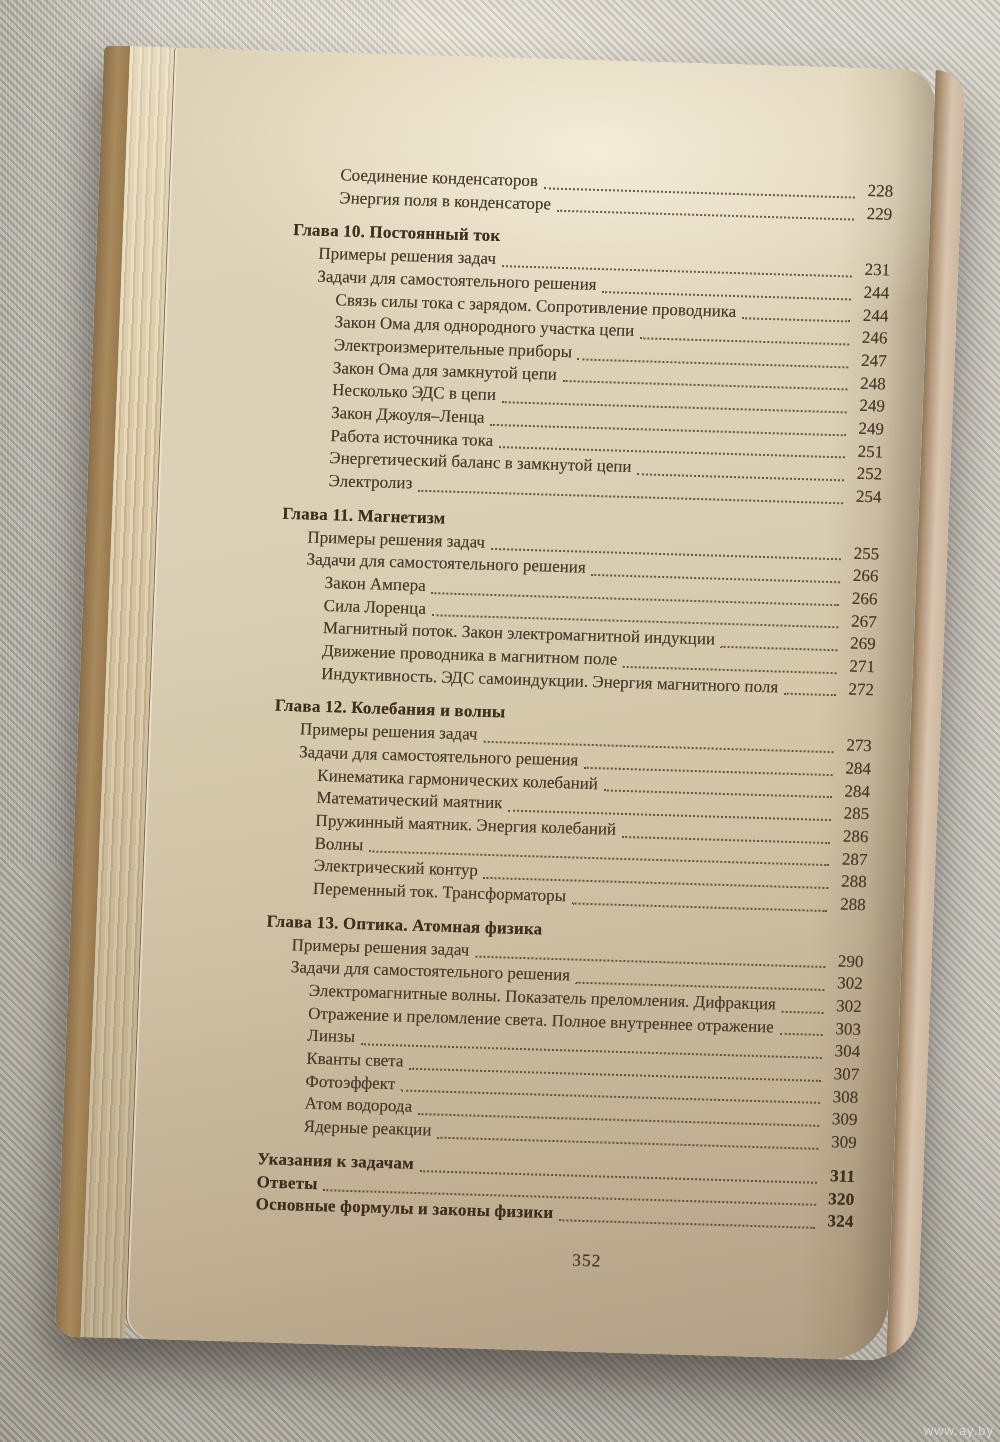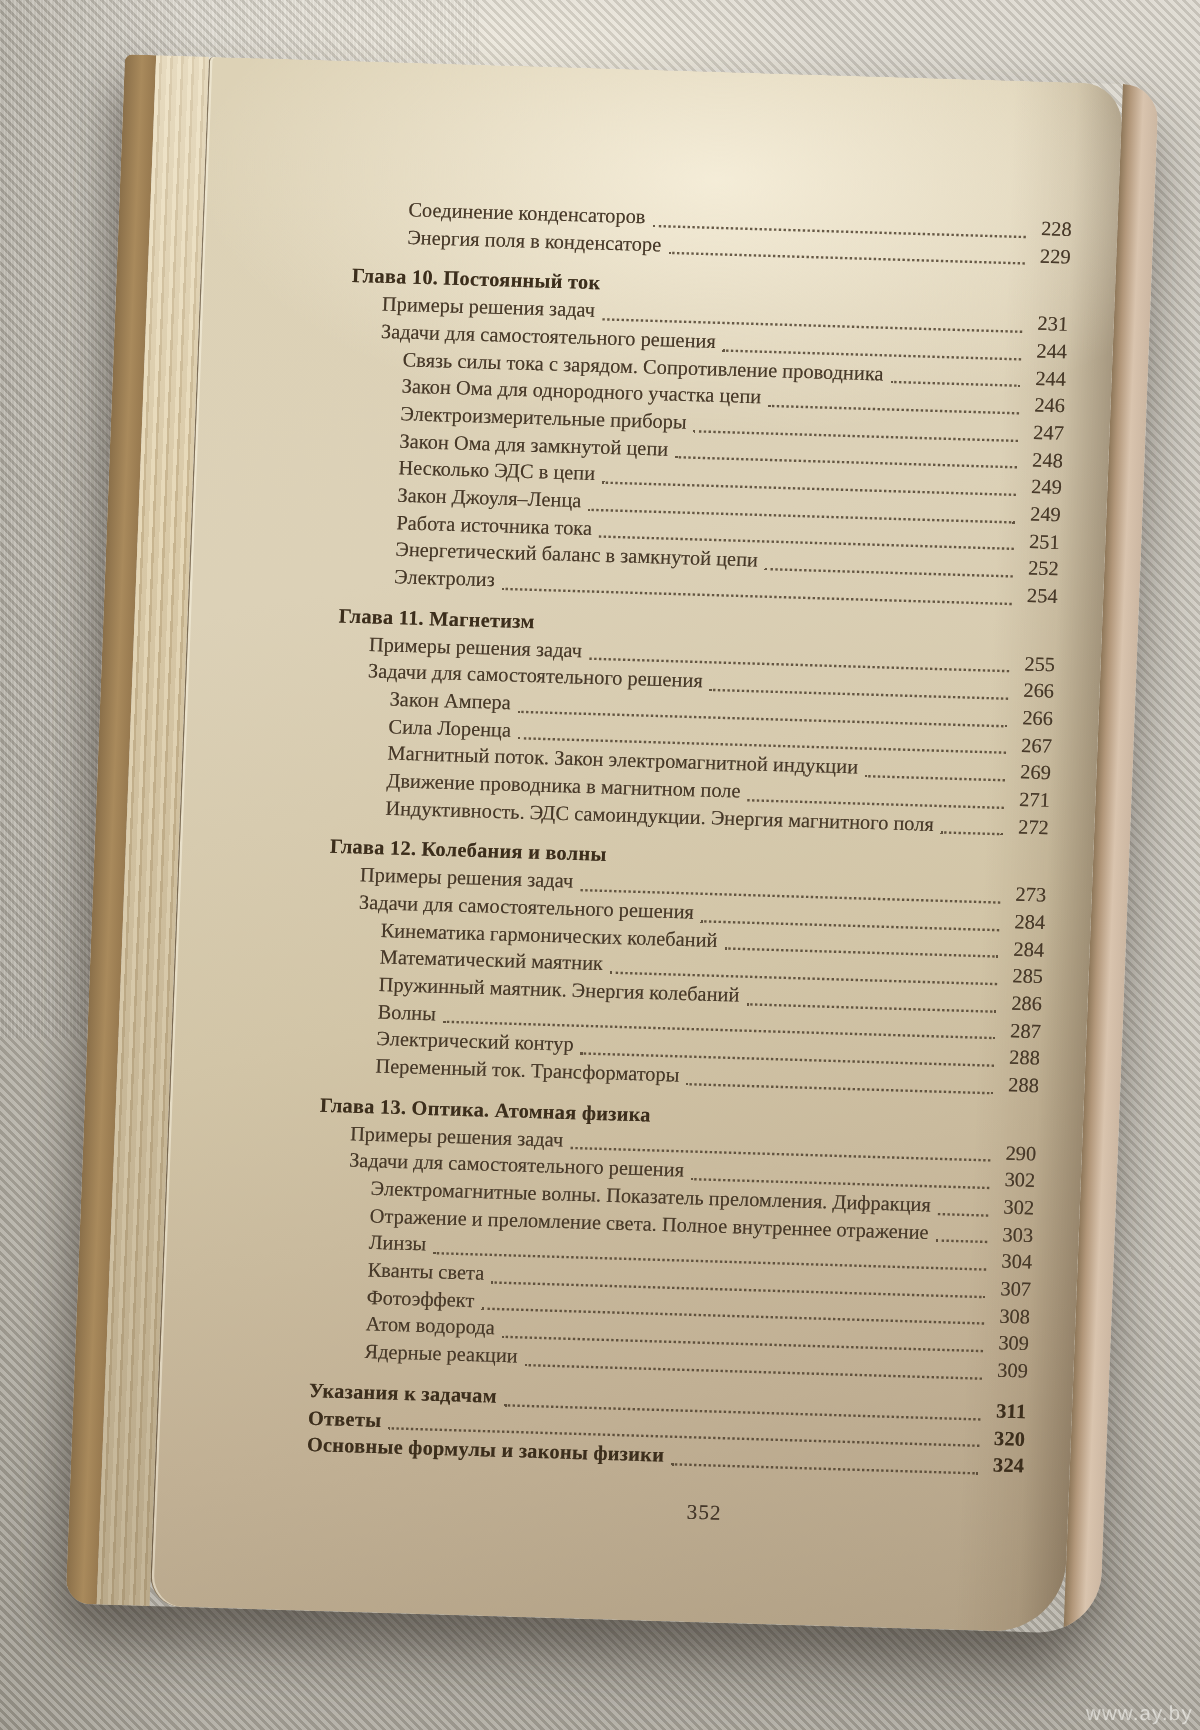--- a/index.html
+++ b/index.html
@@ -89,21 +89,21 @@
 
   .page-footer{
     text-align:center;margin-top:24px;font-size:17.5px;color:#44372a;
     transform:translateX(34px);
     letter-spacing:1px;
   }
 
   .watermark{
     position:absolute;right:6px;bottom:4px;z-index:5;
     font-family:"Liberation Sans","DejaVu Sans",sans-serif;
-    font-size:17px;color:rgba(252,252,247,0.55);letter-spacing:1px;
+    font-size:13px;color:rgba(252,252,247,0.55);letter-spacing:1px;
   }
 </style>
 </head>
 <body>
 
 <div class="fabric"></div>
 
 <div class="book">
   <div class="cover-edge"></div>
   <div class="page-stack"></div>

